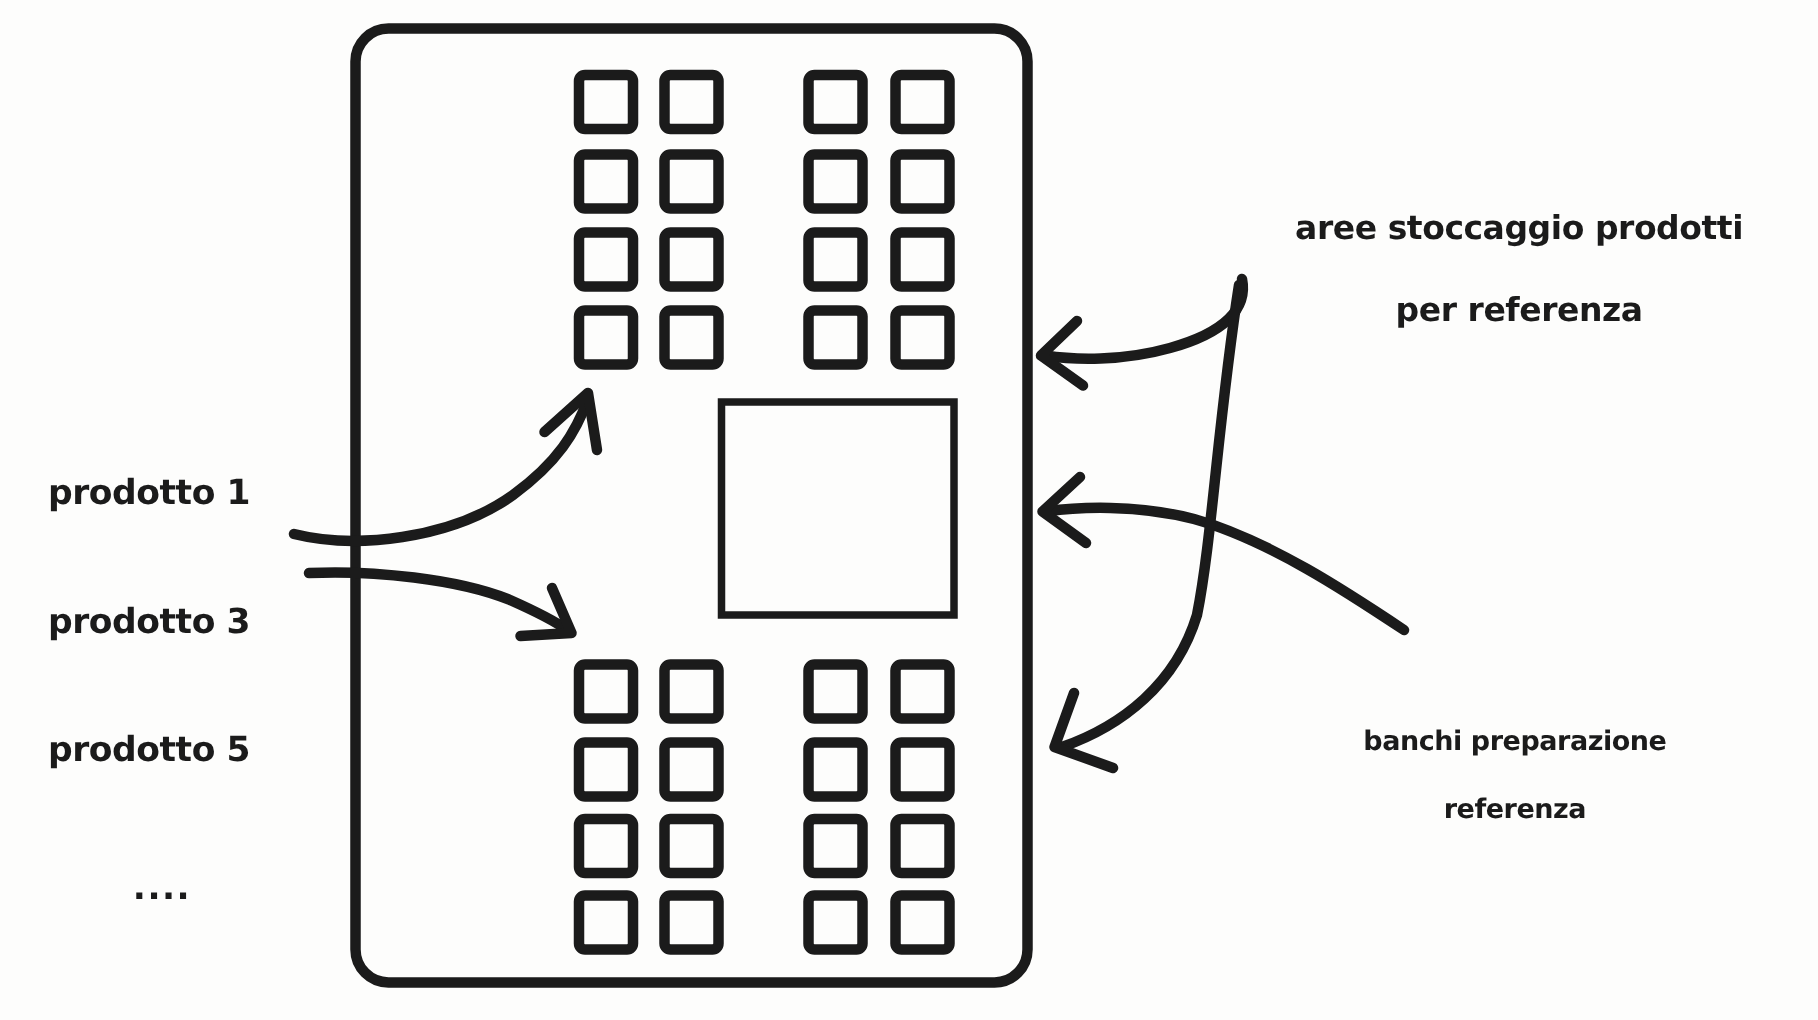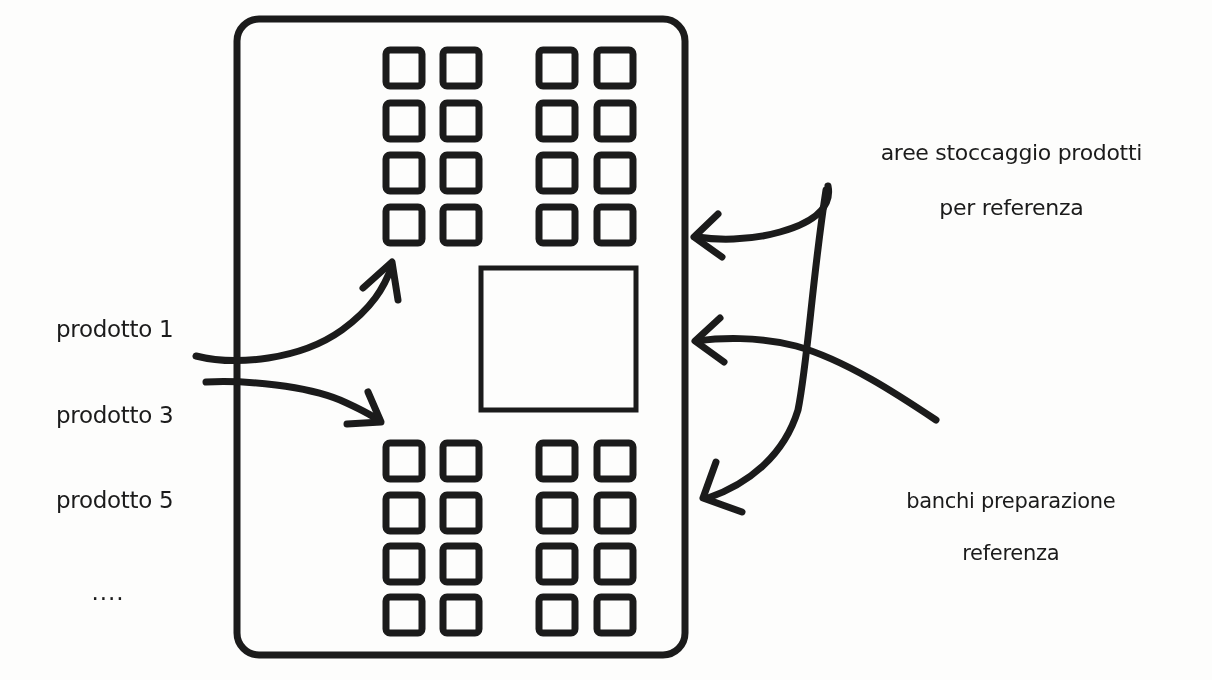--- a/index.html
+++ b/index.html
@@ -22,51 +22,51 @@
     position: absolute;
     left: 0;
     top: 0;
     width: 1212px;
     height: 680px;
   }
   .label {
     position: absolute;
     color: #1b1b1b;
     font-family: "DejaVu Sans", sans-serif;
-    font-weight: normal;
+    font-weight: bold;
     letter-spacing: -0.3px;
     line-height: 1.24;
     white-space: pre;
   }
   #product-list {
     left: 32px;
     top: 258px;
     font-size: 23px;
     text-align: left;
   }
-  #product-list .prod-line { display: block; margin-left: 24px; }
+  #product-list .prod-line { display: block; }
   #product-list .ellipsis {
     display: block;
     text-align: center;
     width: 152px;
     margin-top: 6px;
     letter-spacing: 1px;
   }
   #label-storage {
     left: 812px;
     top: 112px;
     width: 372px;
     font-size: 22px;
     text-align: center;
   }
   #label-benches {
     left: 842px;
     top: 462px;
     width: 312px;
-    font-size: 21px;
+    font-size: 18px;
     text-align: center;
   }
 </style>
 </head>
 <body>
 
 <div id="stage">
 
   <svg class="svg-layer" viewBox="0 0 1212 680">
 

